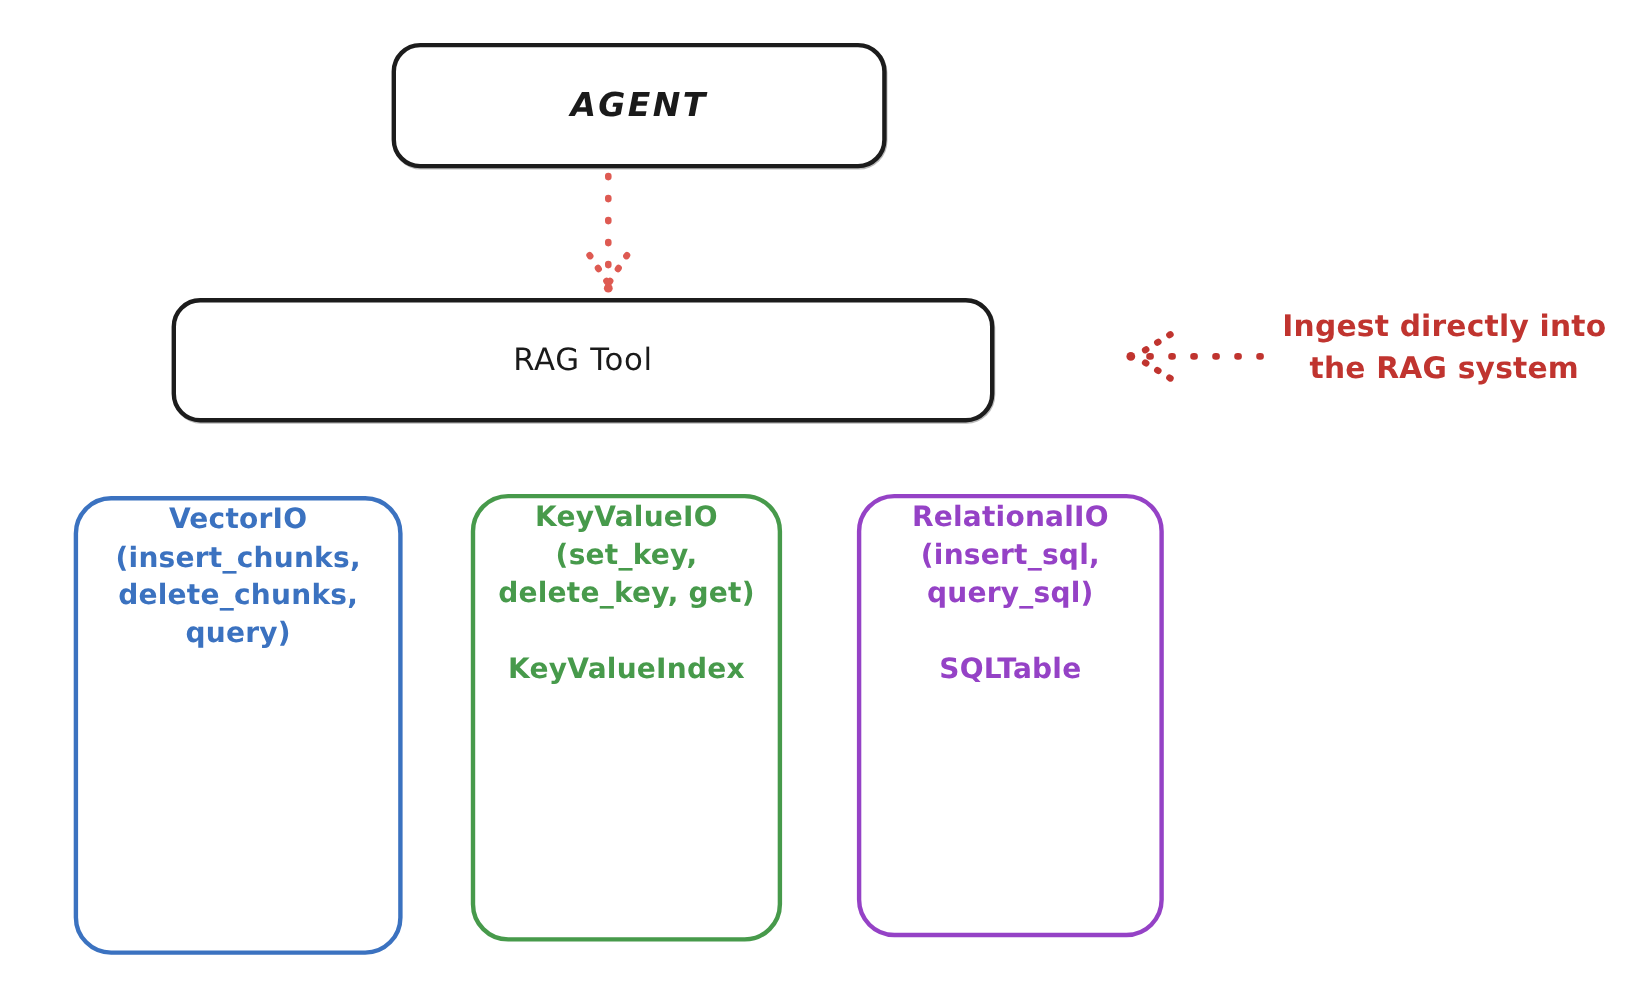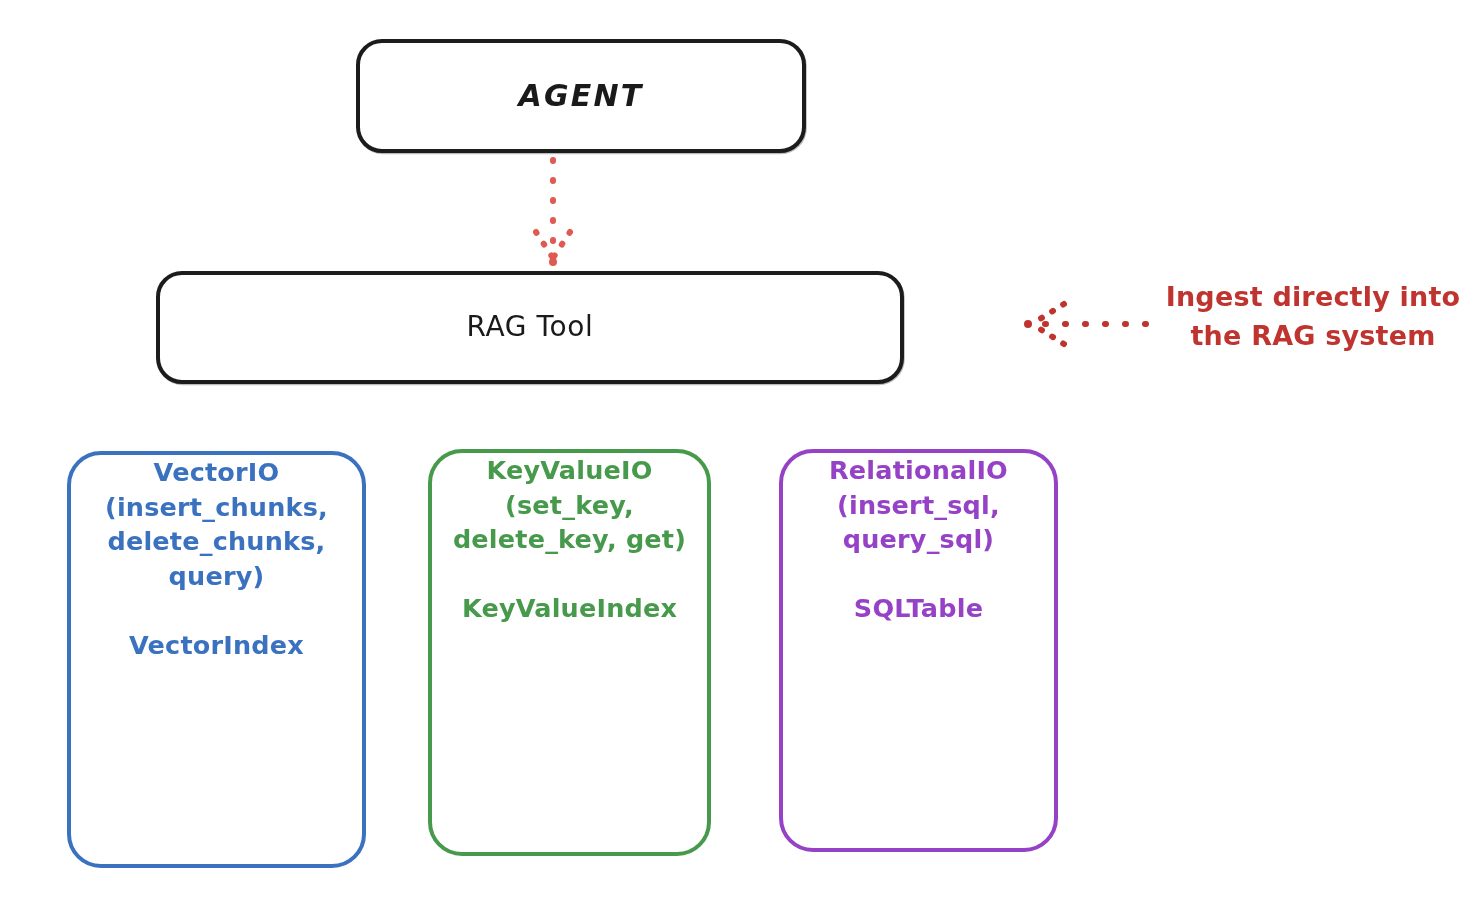--- a/index.html
+++ b/index.html
@@ -188,21 +188,20 @@
   <div id="ingest-annotation">Ingest directly into
 the RAG system</div>
 
   <div class="node node-colored" id="vectorio-node">
     <div class="stack">
       <span class="node-label">VectorIO
 (insert_chunks,
 delete_chunks,
 query)</span>
       <span class="gap"></span>
-      <span class="node-label">VectorIndex</span>
     </div>
   </div>
 
   <div class="node node-colored" id="keyvalueio-node">
     <div class="stack">
       <span class="node-label">KeyValueIO
 (set_key,
 delete_key, get)</span>
       <span class="gap"></span>
       <span class="node-label">KeyValueIndex</span>

